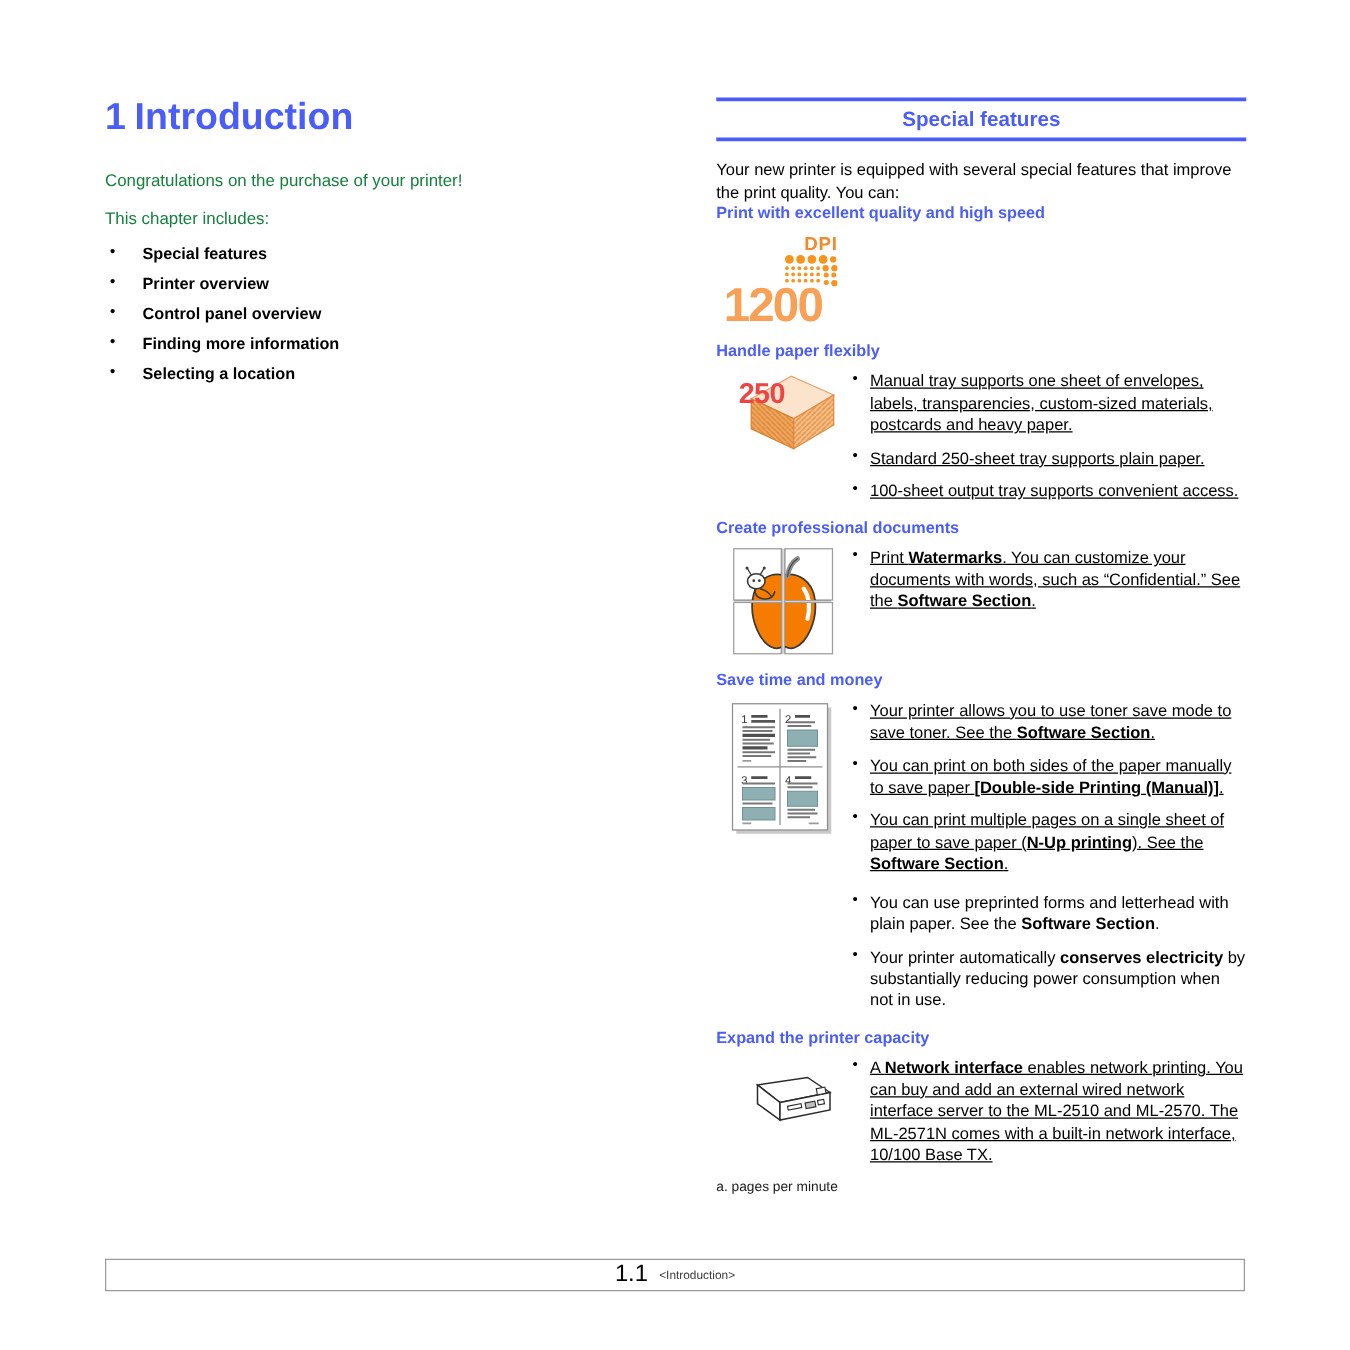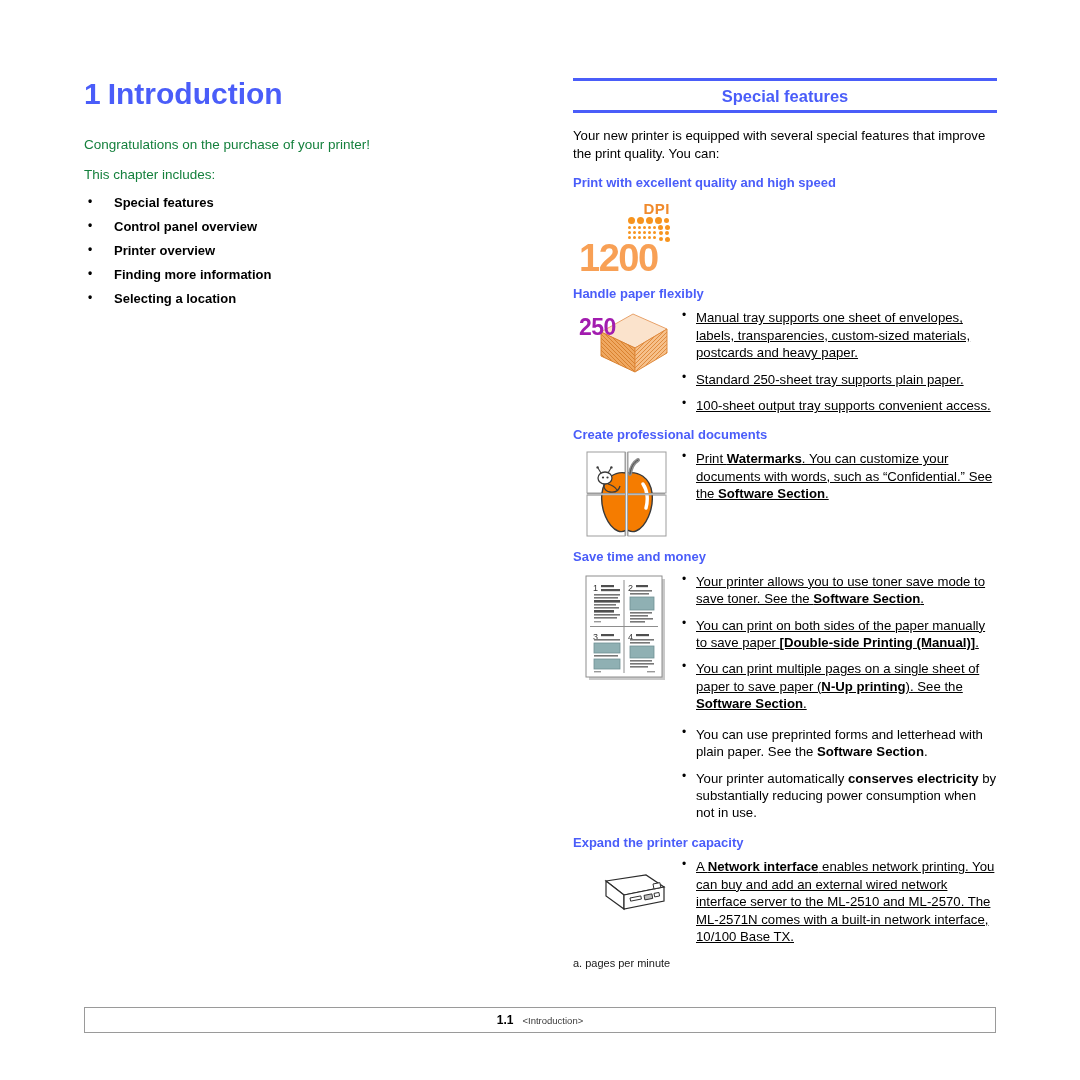--- a/index.html
+++ b/index.html
@@ -93,21 +93,21 @@
     font-size: 16.5px;
     font-weight: bold;
     color: #4a5df9;
     padding: 6px 0 5px 0;
     line-height: 1.1;
   }
 
   .lead {
     font-size: 13.2px;
     line-height: 1.33;
-    margin-bottom: 13px;
+    margin-bottom: 0;
   }
 
   .sub-head {
     font-size: 13px;
     font-weight: bold;
     color: #4a5df9;
     margin-bottom: 7px;
     line-height: 1.2;
   }
 
@@ -163,22 +163,22 @@
   }
   .footer-inner {
     position: absolute;
     left: 0; top: 0;
     width: 100%; height: 100%;
     display: flex;
     align-items: center;
     justify-content: center;
   }
   .page-num {
-    font-size: 12px;
-    font-weight: bold;
+    font-size: 19px;
+    font-weight: normal;
     margin-right: 9px;
   }
   .page-label {
     font-size: 9.5px;
     color: #3a3a3a;
   }
 
   
   .fig-dpi {
     position: relative;
@@ -219,25 +219,25 @@
 
   
   .fig-stack {
     position: relative;
     width: 96px;
     height: 66px;
   }
   .fig-stack .stack-svg { position: absolute; left: 6px; top: 0; }
   .fig-stack .lbl250 {
     position: absolute;
-    left: 0px;
+    left: 12px;
     top: 6px;
     font-size: 23px;
     font-weight: bold;
-    color: #a21caf;
+    color: #ef4444;
     letter-spacing: -0.5px;
     line-height: 1;
     z-index: 3;
   }
 
   
   .fig-apple { position: relative; width: 82px; height: 86px; }
 
   
   .fig-nup { position: relative; width: 86px; height: 110px; }
@@ -254,22 +254,22 @@
 
     <div class="chapter-title">
       <span class="chapter-num">1</span><span>Introduction</span>
     </div>
 
     <div class="intro-line">Congratulations on the purchase of your printer!</div>
     <div class="intro-line">This chapter includes:</div>
 
     <ul class="toc-list">
       <li>Special features</li>
+      <li>Printer overview</li>
       <li>Control panel overview</li>
-      <li>Printer overview</li>
       <li>Finding more information</li>
       <li>Selecting a location</li>
     </ul>
   </div>
 
   <div class="col-right">
 
     <div class="sect-head-wrap">
       <div class="rule-top"></div>
       <div class="sect-head">Special features</div>

